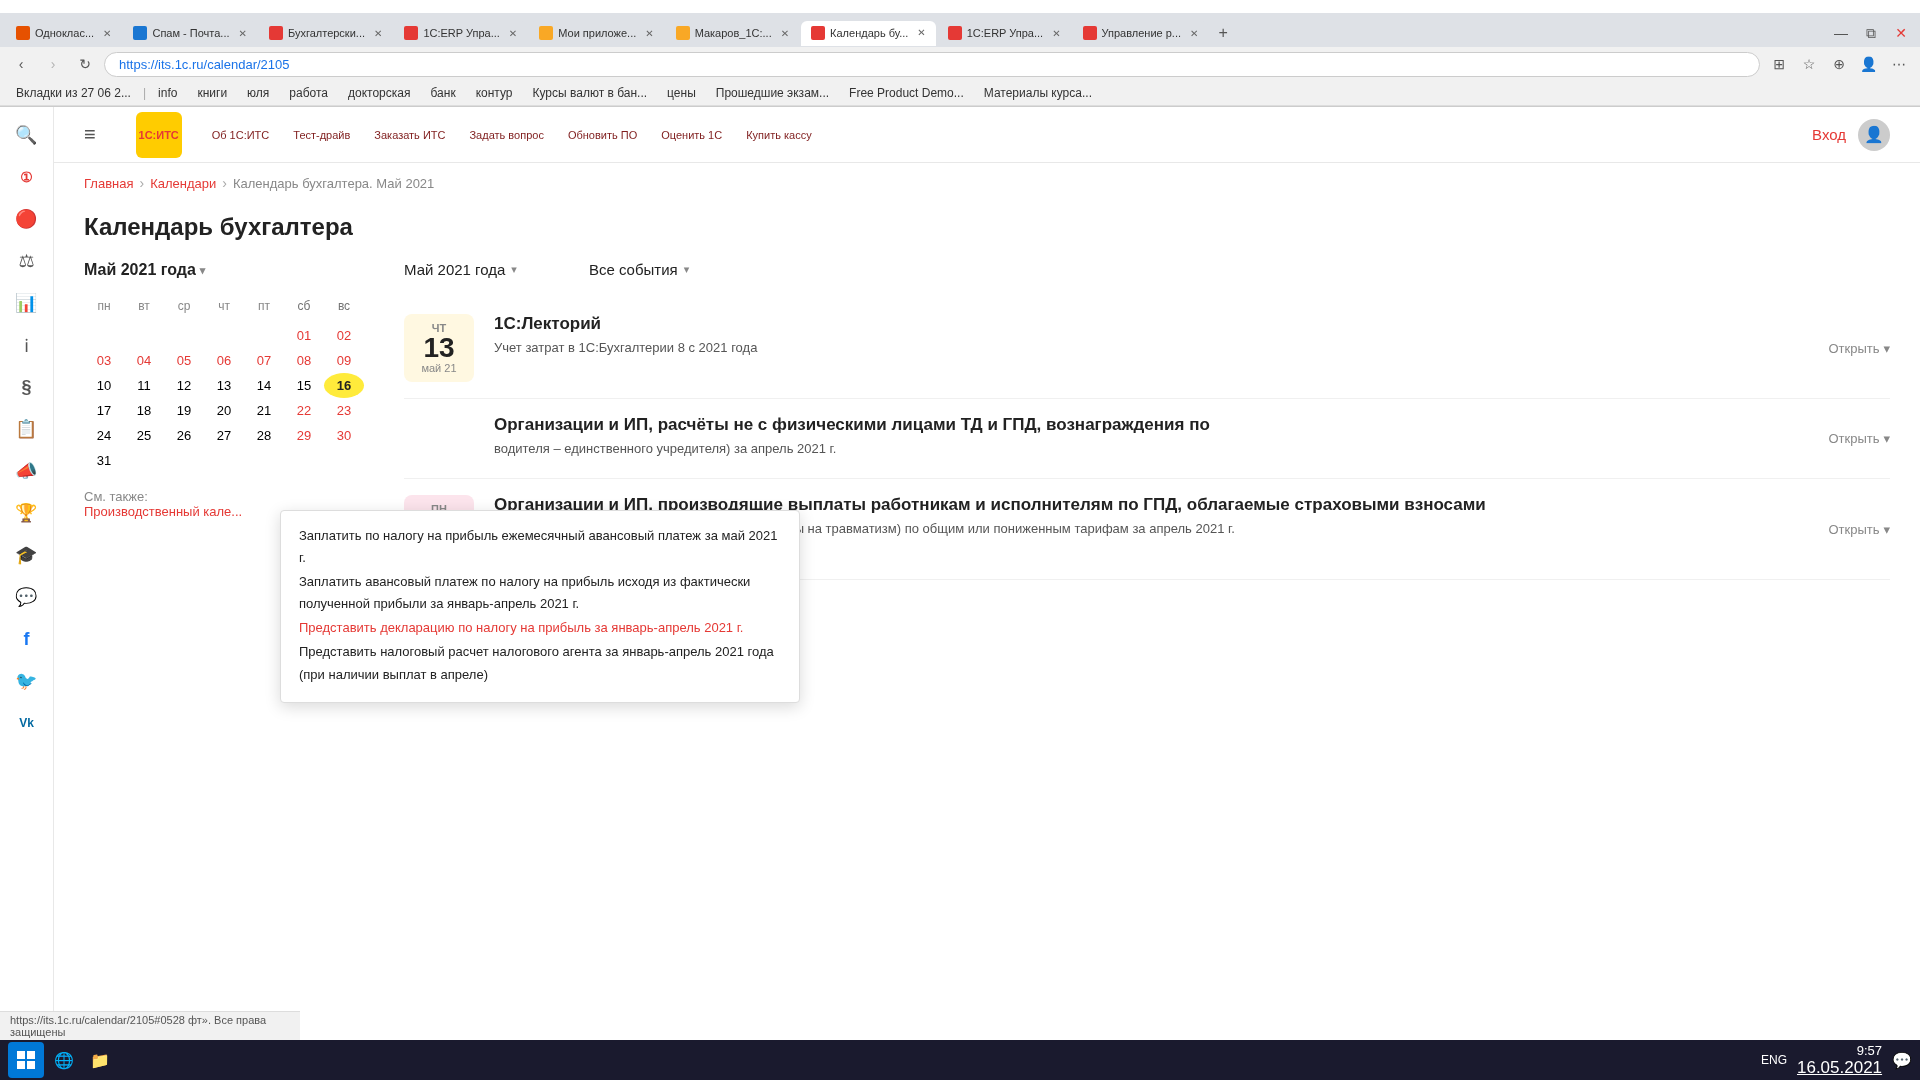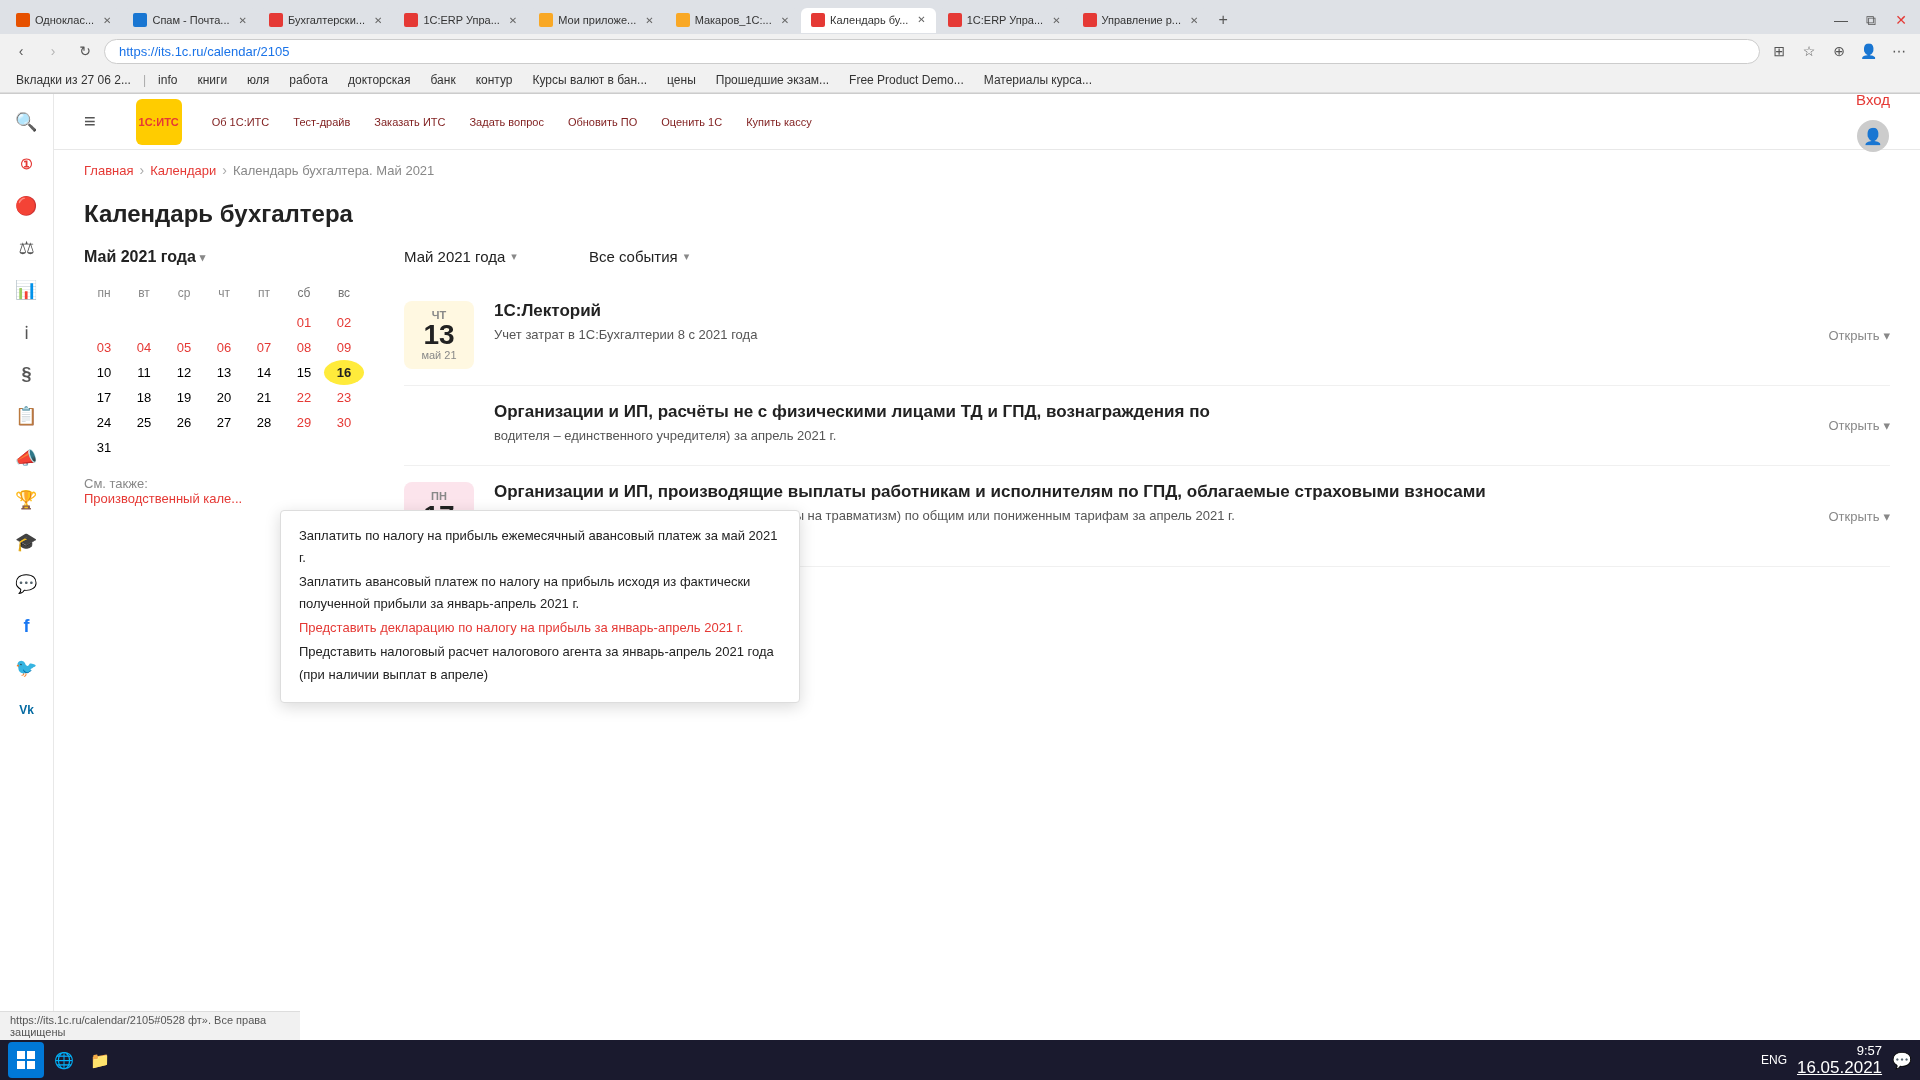--- a/index.html
+++ b/index.html
@@ -10,20 +10,21 @@
       background: #f1f1f1;
       border-bottom: 1px solid #ccc;
     }
     .tab-bar {
       display: flex;
       align-items: center;
       padding: 6px 6px 0;
       background: #dee1e6;
       gap: 2px;
       font-size: 12px;
+      margin-top: 13px;
     }
     .tab {
       display: flex;
       align-items: center;
       padding: 5px 10px;
       background: #dee1e6;
       border-radius: 6px 6px 0 0;
       cursor: pointer;
       white-space: nowrap;
       max-width: 160px;
@@ -171,21 +172,21 @@
     .hamburger {
       font-size: 20px; color: #555; cursor: pointer; margin-right: 10px;
     }
     .nav-links {
       display: flex; gap: 24px; align-items: center; flex: 1;
     }
     .nav-link {
       color: #7f1d1d; text-decoration: none; font-size: 11px; cursor: pointer;
     }
     .nav-right {
-      display: flex; align-items: center; gap: 12px; flex-direction: column;
+      display: flex; align-items: center; gap: 12px;
     }
     .btn-login {
       color: #e53935; font-size: 15px; cursor: pointer; font-weight: 500;
     }
     .user-avatar {
       width: 32px; height: 32px; border-radius: 50%; background: #ccc;
       display: flex; align-items: center; justify-content: center;
       font-size: 16px; color: #666;
     }
 

